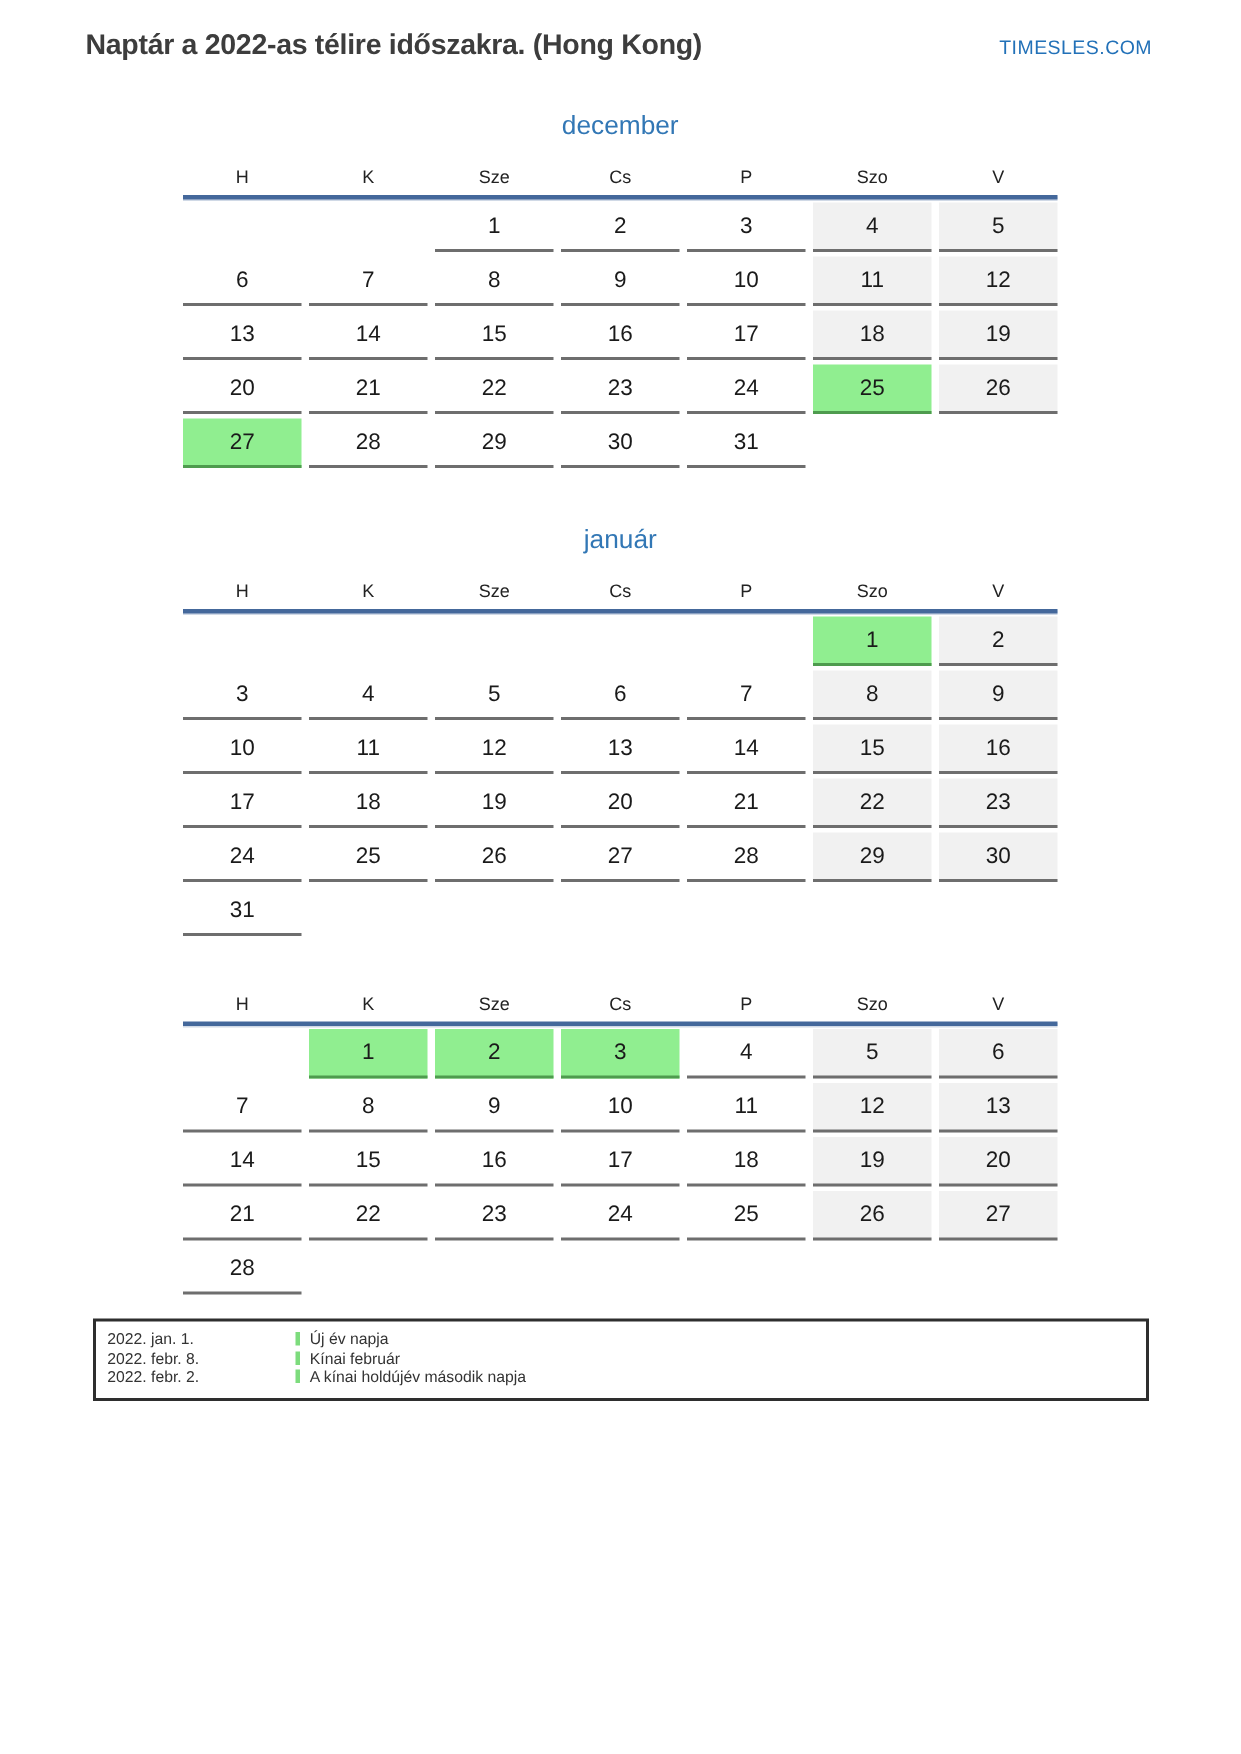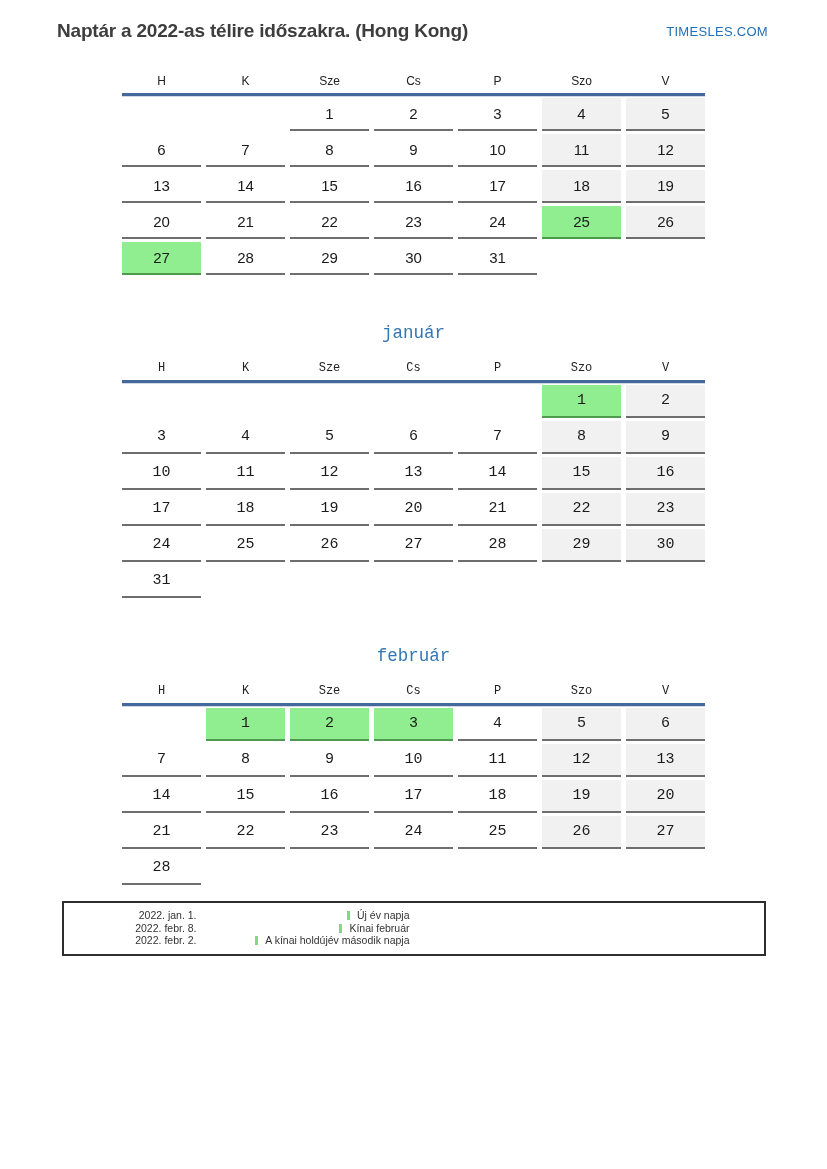--- a/index.html
+++ b/index.html
@@ -27,21 +27,21 @@
     position:absolute;left:57px;top:20px;
     font-size:19px;font-weight:bold;margin:0;
     color:var(--title-text);letter-spacing:-0.2px;white-space:nowrap;
   }
   .site-logo{
     position:absolute;right:59px;top:24px;
     font-size:13px;color:var(--logo-blue);
     text-decoration:none;letter-spacing:0.3px;text-align:center;
   }
   .calendar{width:583px;margin:24px auto 0;}
-  .month + .month{margin-top:47px;font-family:Liberation Mono, monospace;}
+  .month + .month{margin-top:36px;}
   .month-title{
     text-align:center;font-size:17.5px;line-height:22px;
     color:var(--accent-blue);font-weight:normal;margin:0;
   }
   .week-row{display:grid;grid-template-columns:repeat(7,1fr);column-gap:5px;}
   .head-row{margin-top:15px;}
   .head-cell{
     text-align:center;font-size:12px;height:18px;line-height:18px;color:#222222;
   }
   .head-line{
@@ -57,40 +57,41 @@
   .day-cell.normal{border-bottom-color:var(--cell-border);}
   .day-cell.weekend{background:var(--weekend-gray);border-bottom-color:var(--cell-border);}
   .day-cell.holiday{background:var(--holiday-green);border-bottom-color:var(--holiday-border);}
   .legend{
     width:704px;margin:16px auto 0;
     border:2px solid #2e2e2e;
     padding:6px 8px 7px 8px;
     display:flex;
   }
   .legend-col{display:grid;grid-template-columns:125px 1fr;align-content:start;row-gap:0;}
-  .legend-col.left{flex:0 0 338px;text-align:right;}
+  .legend-col.left{flex:0 0 338px;}
   .legend-col.right{flex:1 1 auto;}
   .legend-date,.legend-label{
     font-size:10.5px;line-height:12.5px;color:#333333;white-space:nowrap;
   }
   .legend-bar{
     display:inline-block;width:3px;height:9px;
     background:var(--legend-bar);margin-right:7px;vertical-align:-1px;
   }
 </style>
 </head>
 <body>
 
 <header class="page-header">
   <h1 class="page-title">Naptár a 2022-as télire időszakra. (Hong Kong)</h1>
   <a class="site-logo" href="#">TIMESLES.COM</a>
 </header>
 
 <main class="calendar">
     <section class="month">
+      <h2 class="month-title">december</h2>
       <div class="week-row head-row">
         <div class="head-cell">H</div>
         <div class="head-cell">K</div>
         <div class="head-cell">Sze</div>
         <div class="head-cell">Cs</div>
         <div class="head-cell">P</div>
         <div class="head-cell">Szo</div>
         <div class="head-cell">V</div>
       </div>
       <div class="head-line"></div>
@@ -205,21 +206,20 @@
           <div class="day-cell empty"></div>
           <div class="day-cell empty"></div>
           <div class="day-cell empty"></div>
           <div class="day-cell empty"></div>
           <div class="day-cell empty"></div>
           <div class="day-cell empty"></div>
         </div>
       </div>
     </section>
     <section class="month">
-      <h2 class="month-title">február</h2>
       <div class="week-row head-row">
         <div class="head-cell">H</div>
         <div class="head-cell">K</div>
         <div class="head-cell">Sze</div>
         <div class="head-cell">Cs</div>
         <div class="head-cell">P</div>
         <div class="head-cell">Szo</div>
         <div class="head-cell">V</div>
       </div>
       <div class="head-line"></div>

